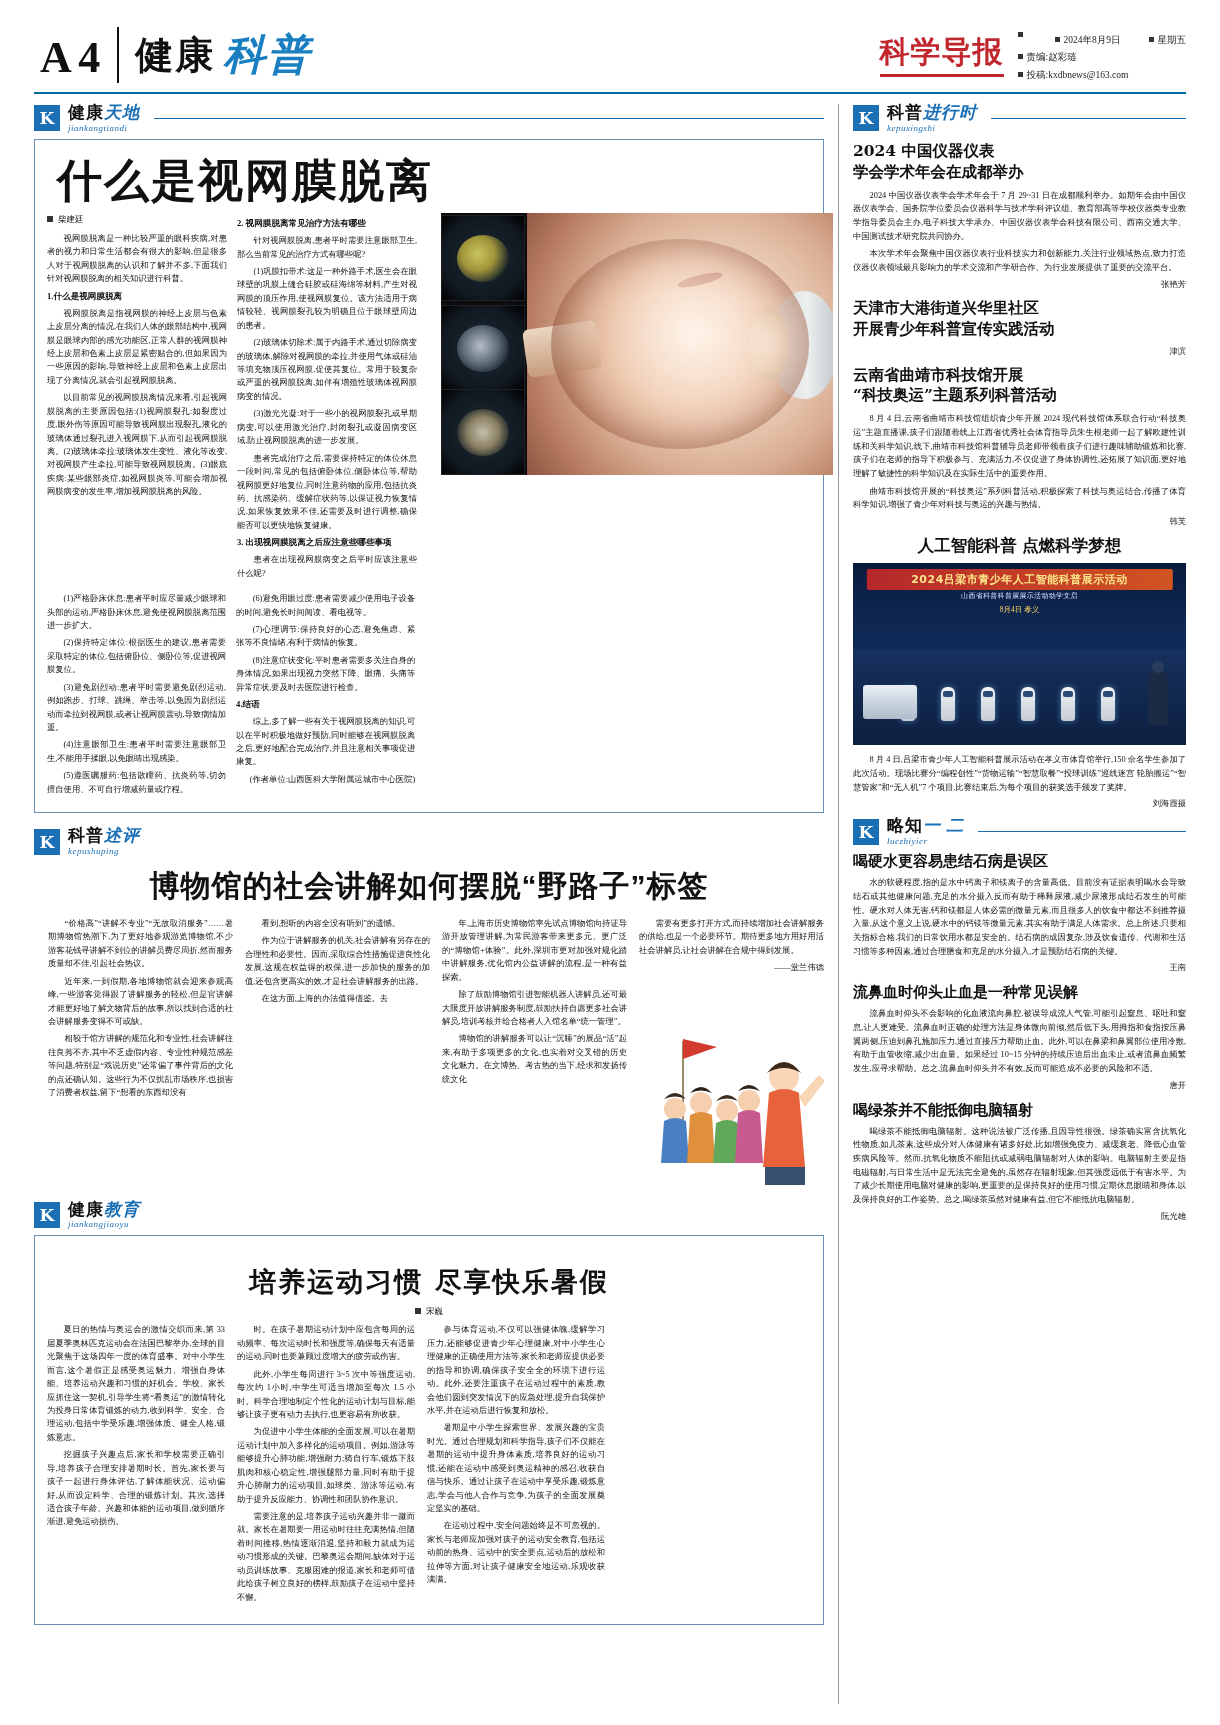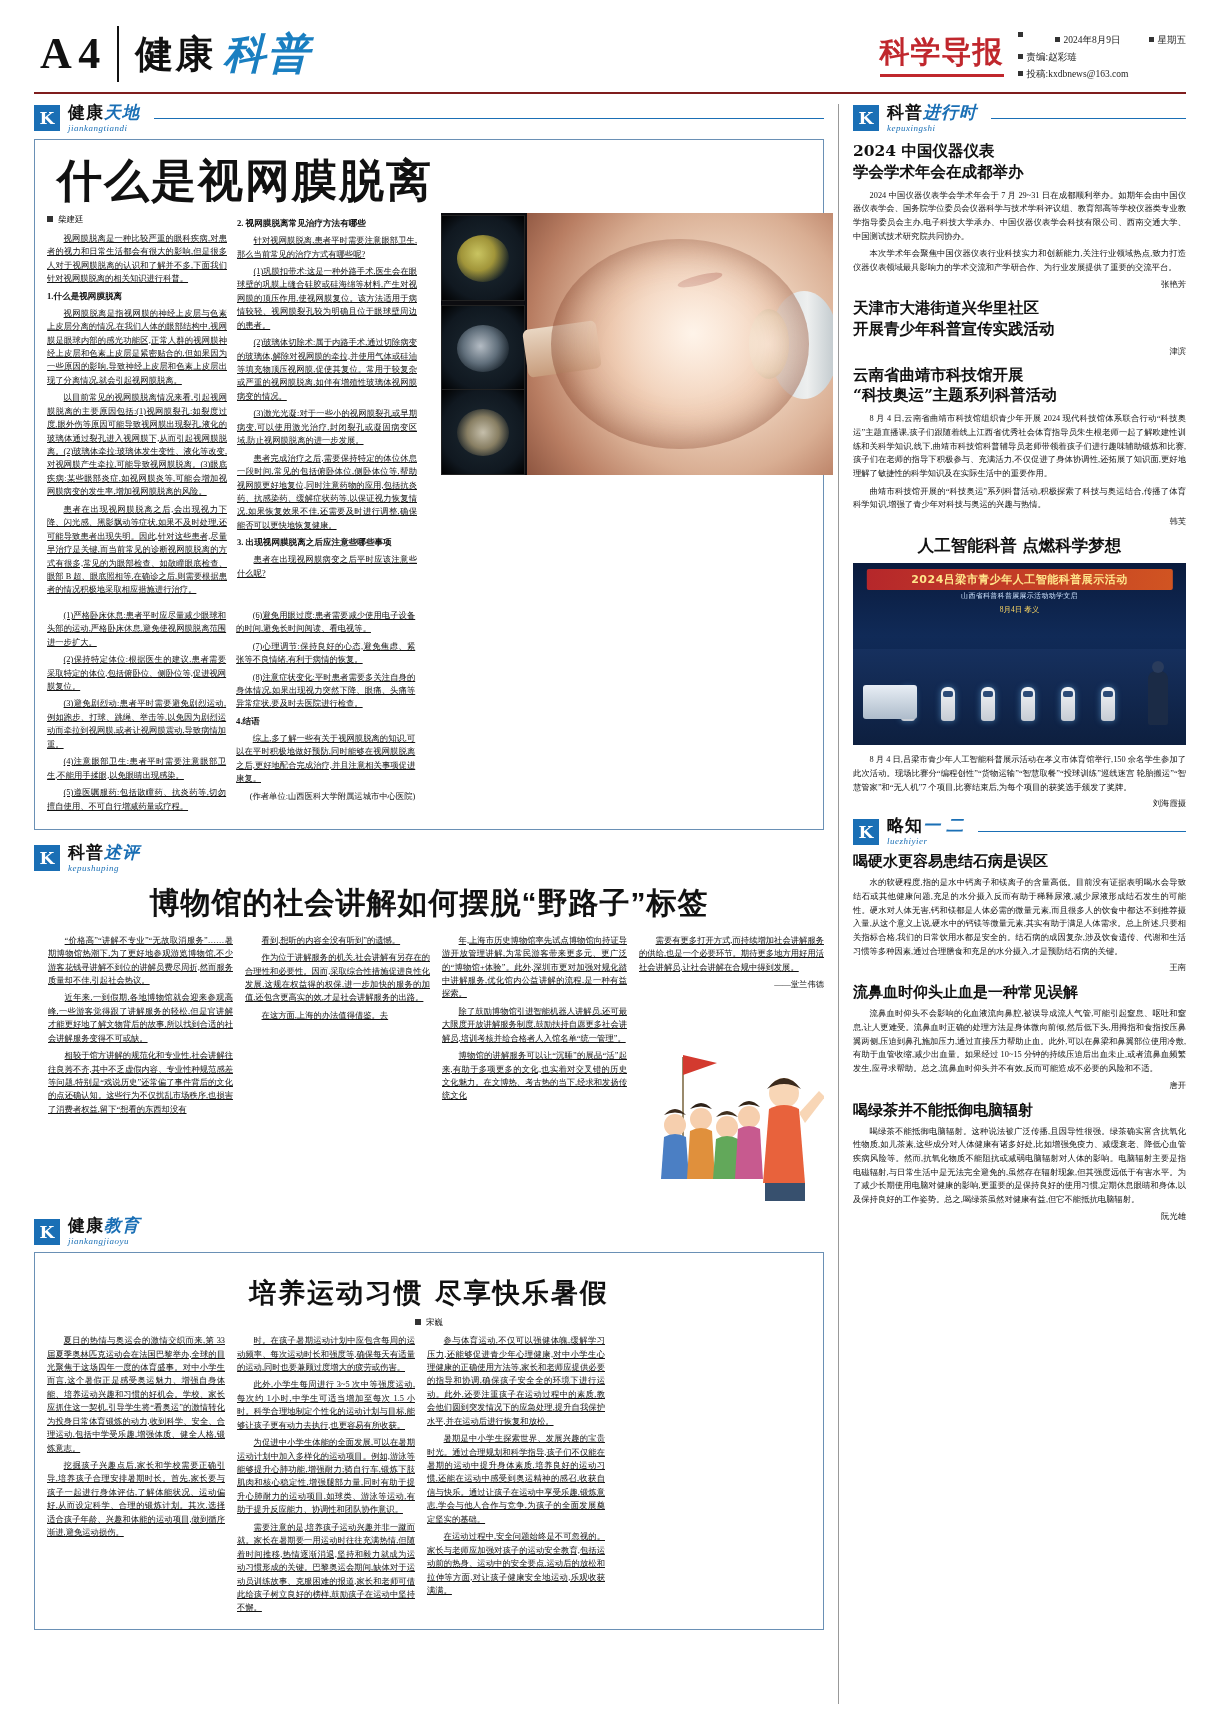--- a/index.html
+++ b/index.html
@@ -13,22 +13,22 @@
   }
   .page {
     position: relative;
     width: 1220px;
     height: 1725px;
     padding: 26px 34px 10px 34px;
   }
   
   .masthead {
     display: flex;
-    align-items: flex-start;
-    border-bottom: 2px solid #7f1d1d;
+    align-items: center;
+    border-bottom: 2px solid #0369a1;
     padding-bottom: 8px;
     height: 68px;
   }
   .page-num {
     font-family: "Liberation Serif", serif;
     font-size: 44px;
     font-weight: bold;
     letter-spacing: -1px;
     line-height: 1;
     padding: 6px 18px 0 6px;
@@ -170,21 +170,21 @@
     display: flex;
     gap: 10px;
     width: 370px;
   }
   .col {
     font-size: 8.3px;
     line-height: 1.62;
     text-align: justify;
     color: #111;
   }
-  .col p { margin: 0 0 4px 0; text-indent: 2em; text-decoration: underline; }
+  .col p { margin: 0 0 4px 0; text-indent: 2em; }
   .col h4 {
     font-size: 8.6px;
     margin: 4px 0 3px 0;
     font-weight: bold;
     text-indent: 0;
   }
   .byline {
     font-size: 8.5px;
     margin-bottom: 5px;
   }
@@ -309,21 +309,21 @@
   }
   
   .headline-3 {
     font-size: 27px;
     font-weight: bold;
     text-align: center;
     margin: 12px 0 6px 0;
     letter-spacing: 2px;
     font-family: "DejaVu Serif", serif;
   }
-  .a3-box { border: 1px solid #6a90b5; padding: 10px 12px; }
+  .a3-box { border: 1px solid #6a90b5; padding: 16px 12px; }
   .a3-cols { display: flex; gap: 12px; }
   .a3-cols .col { width: 178px; }
   
   .r-head {
     font-size: 15.5px;
     font-weight: bold;
     line-height: 1.35;
     margin: 8px 0 6px 0;
     font-family: "DejaVu Serif", serif;
   }
@@ -457,21 +457,20 @@
       <div class="article-box">
         <div class="headline-1">什么是视网膜脱离</div>
         <div class="a1-grid">
           <div class="a1-textcols">
             <div class="col" style="width:180px;">
               <div class="byline">柴建廷</div>
               <p>视网膜脱离是一种比较严重的眼科疾病,对患者的视力和日常生活都会有很大的影响,但是很多人对于视网膜脱离的认识和了解并不多,下面我们针对视网膜脱离的相关知识进行科普。</p>
               <h4>1.什么是视网膜脱离</h4>
               <p>视网膜脱离是指视网膜的神经上皮层与色素上皮层分离的情况,在我们人体的眼部结构中,视网膜是眼球内部的感光功能区,正常人群的视网膜神经上皮层和色素上皮层是紧密贴合的,但如果因为一些原因的影响,导致神经上皮层和色素上皮层出现了分离情况,就会引起视网膜脱离。</p>
               <p>以目前常见的视网膜脱离情况来看,引起视网膜脱离的主要原因包括:(1)视网膜裂孔:如裂度过度,眼外伤等原因可能导致视网膜出现裂孔,液化的玻璃体通过裂孔进入视网膜下,从而引起视网膜脱离。(2)玻璃体牵拉:玻璃体发生变性、液化等改变,对视网膜产生牵拉,可能导致视网膜脱离。(3)眼底疾病:某些眼部炎症,如视网膜炎等,可能会增加视网膜病变的发生率,增加视网膜脱离的风险。</p>
-              <p>患者在出现视网膜脱离之后,会出现视力下降、闪光感、黑影飘动等症状,如果不及时处理,还可能导致患者出现失明。因此,针对这些患者,尽量早治疗是关键,而当前常见的诊断视网膜脱离的方式有很多,常见的为眼部检查、如散瞳眼底检查、眼部 B 超、眼底照相等,在确诊之后,则需要根据患者的情况积极地采取相应措施进行治疗。</p>
             </div>
             <div class="col" style="width:180px;">
               <h4>2. 视网膜脱离常见治疗方法有哪些</h4>
               <p>针对视网膜脱离,患者平时需要注意眼部卫生,那么当前常见的治疗方式有哪些呢?</p>
               <p>(1)巩膜扣带术:这是一种外路手术,医生会在眼球壁的巩膜上缝合硅胶或硅海绵等材料,产生对视网膜的顶压作用,使视网膜复位。该方法适用于病情较轻、视网膜裂孔较为明确且位于眼球壁周边的患者。</p>
               <p>(2)玻璃体切除术:属于内路手术,通过切除病变的玻璃体,解除对视网膜的牵拉,并使用气体或硅油等填充物顶压视网膜,促使其复位。常用于较复杂或严重的视网膜脱离,如伴有增殖性玻璃体视网膜病变的情况。</p>
               <p>(3)激光光凝:对于一些小的视网膜裂孔或早期病变,可以使用激光治疗,封闭裂孔或凝固病变区域,防止视网膜脱离的进一步发展。</p>
               <p>患者完成治疗之后,需要保持特定的体位休息一段时间,常见的包括俯卧体位,侧卧体位等,帮助视网膜更好地复位,同时注意药物的应用,包括抗炎药、抗感染药、缓解症状药等,以保证视力恢复情况,如果恢复效果不佳,还需要及时进行调整,确保能否可以更快地恢复健康。</p>
               <h4>3. 出现视网膜脱离之后应注意些哪些事项</h4>
               <p>患者在出现视网膜病变之后平时应该注意些什么呢?</p>

